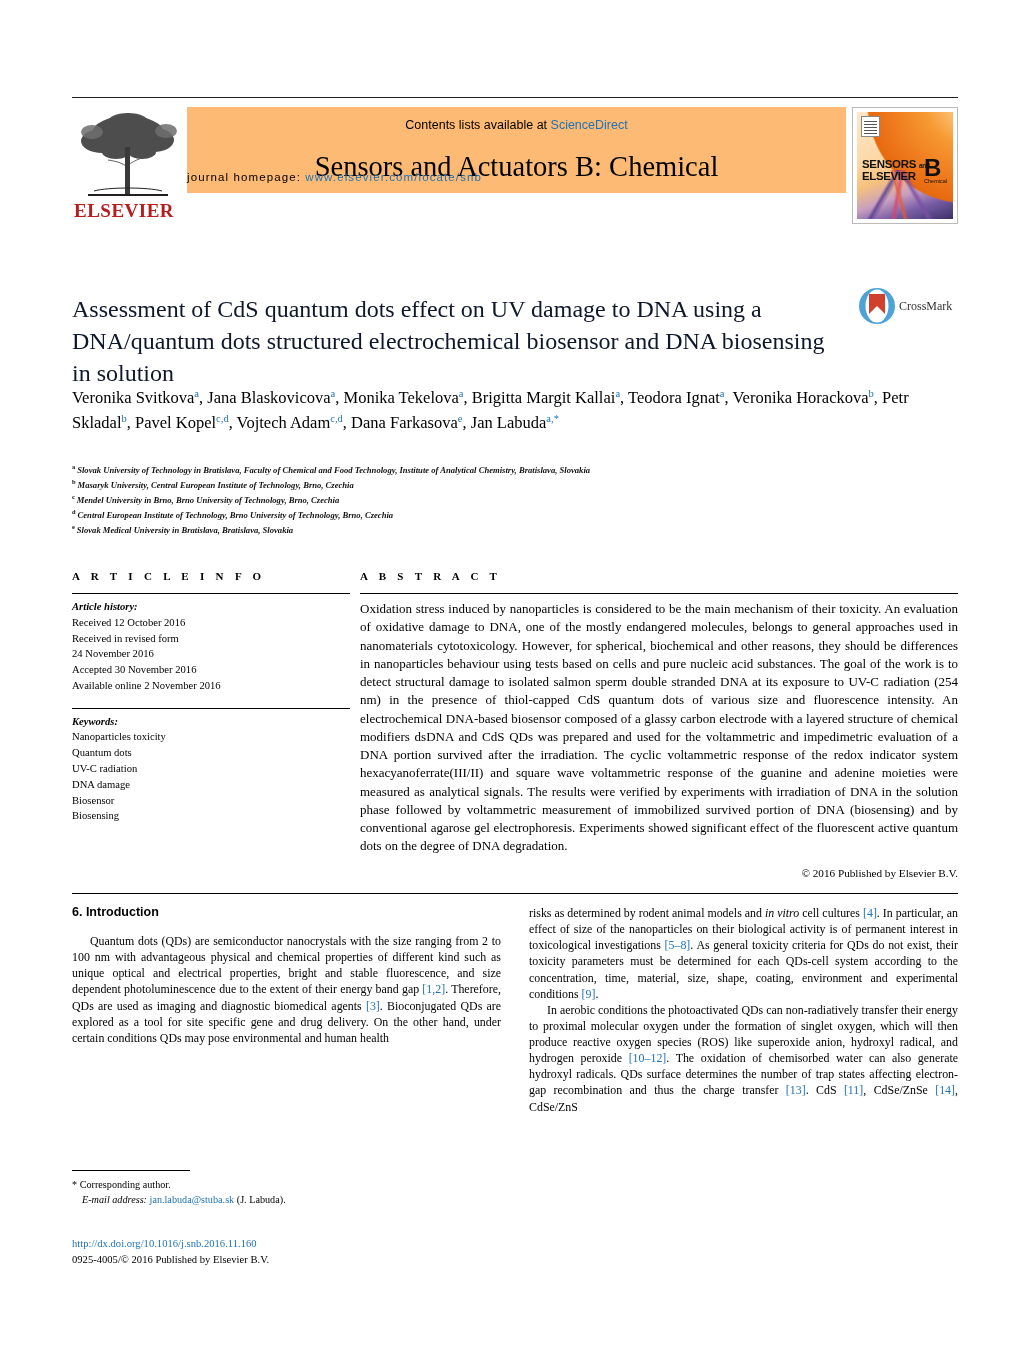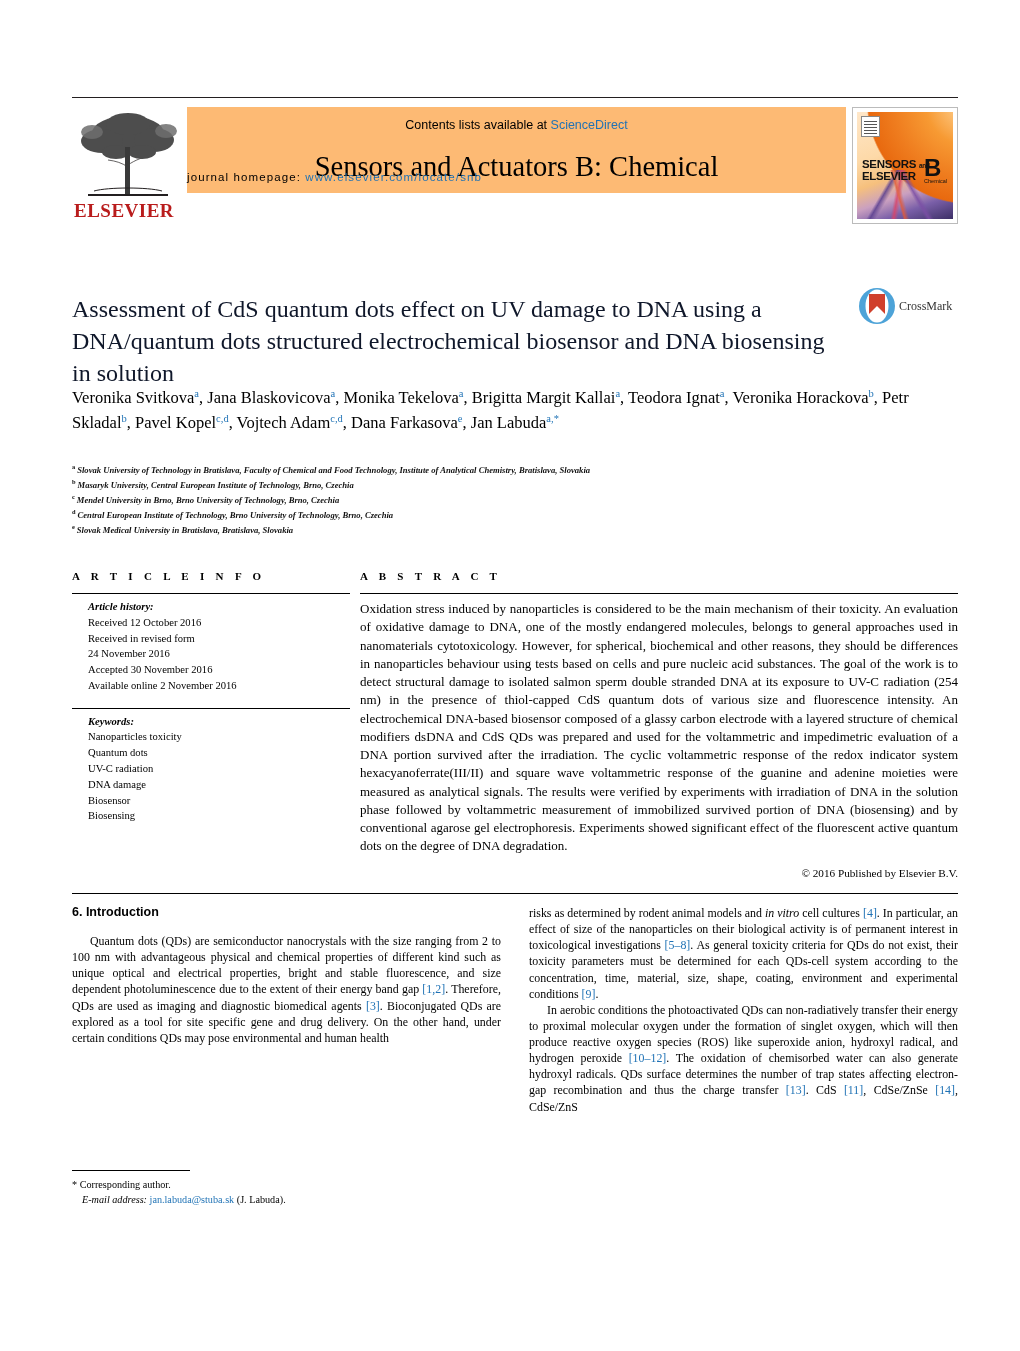--- a/index.html
+++ b/index.html
@@ -234,21 +234,20 @@
   }
   .rule {
     border-top: 1.3px solid #000;
     margin-top: 11px;
   }
   .info-body {
     font-size: 10.6px;
     line-height: 1.49;
     padding-top: 5px;
     font-family: "Liberation Serif", serif;
-    margin-left: 16px;
   }
   .info-body .lbl { font-style: italic; font-weight: bold; }
   .kw-block { margin-top: 0; padding-top: 5px; }
   .rule-mid { border-top: 1.3px solid #000; margin-top: 14px; }
 
   .abstract-body {
     padding-top: 6px;
     font-size: 13px;
     line-height: 1.405;
     text-align: justify;
@@ -457,14 +456,18 @@
       <span>*</span>
       <span>Corresponding author.</span>
     </div>
     <div style="padding-left:10px">
       <span class="fn-ital">E-mail address:</span>
       <span class="link">jan.labuda@stuba.sk</span>
       <span>(J. Labuda).</span>
     </div>
   </div>
 
+  <div class="doi-block">
+    <div class="doi-link">http://dx.doi.org/10.1016/j.snb.2016.11.160</div>
+    <div>0925-4005/© 2016 Published by Elsevier B.V.</div>
+  </div>
 
 </div>
 
 </body></html>

